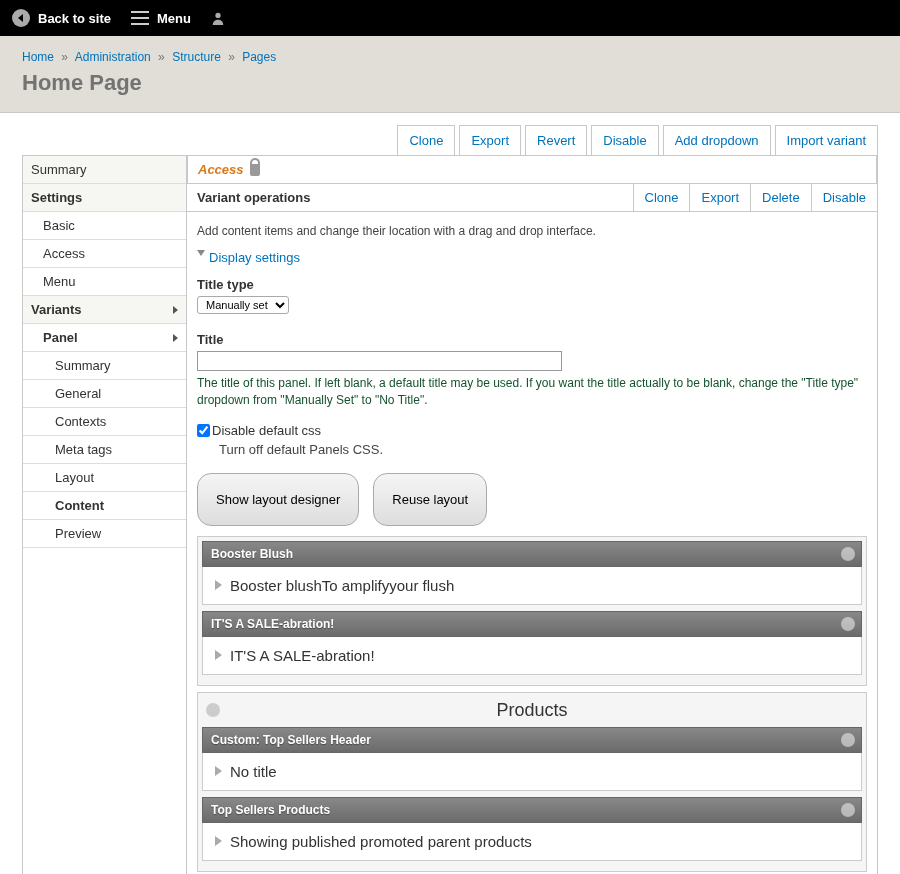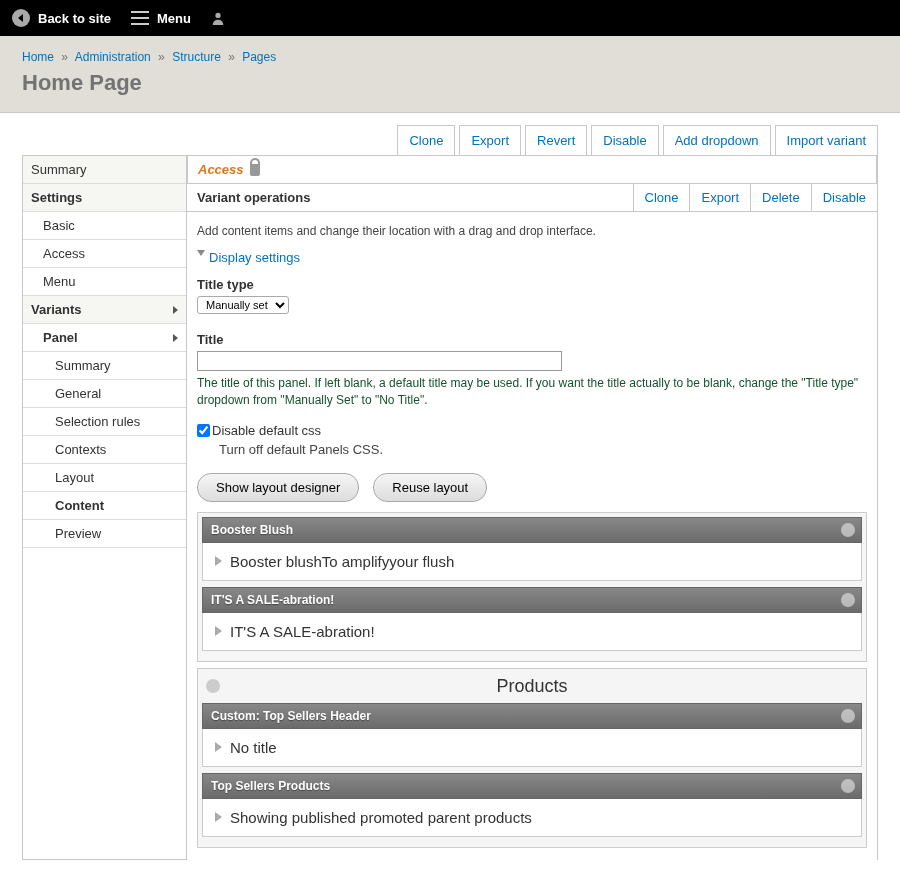--- a/index.html
+++ b/index.html
@@ -59,21 +59,21 @@
 .field-label { font-weight: bold; font-size: 13px; margin-bottom: 4px; }
 .select-wrap { margin-bottom: 18px; }
 select { font-size: 11px; padding: 1px 4px; border: 1px solid #aaa; border-radius: 3px; background: #fff; }
 input[type=text] { width: 365px; border: 1px solid #999; padding: 2px 4px; font-size: 12px; }
 .help { font-size: 12px; color: #14532d; margin-top: 4px; line-height: 1.4; }
 
 .checkbox-row { display: flex; align-items: center; gap: 2px; margin-top: 14px; font-size: 13px; }
 .checkbox-help { margin-left: 22px; font-size: 13px; color: #444; margin-top: 4px; }
 
 .buttons-row { display: flex; gap: 14px; margin-top: 16px; margin-bottom: 10px; }
-.btn-round { background: linear-gradient(#f5f5f5, #ddd); border: 1px solid #aaa; border-radius: 14px; padding: 6px 18px; font-size: 13px; cursor: pointer; }
+.btn-round { background: linear-gradient(#f5f5f5, #ddd); border: 1px solid #aaa; border-radius: 14px; padding: 18px 18px; font-size: 13px; cursor: pointer; }
 
 
 .region { border: 1px solid #ccc; margin-top: 6px; padding: 4px; background: #f5f5f5; }
 .region-head { display: flex; align-items: center; justify-content: center; position: relative; padding: 3px 0 6px 0; }
 .region-title { font-size: 18px; color: #333; }
 .gear { position: absolute; left: 4px; width: 14px; height: 14px; border-radius: 50%; background: #ccc; }
 .pane-title { background: linear-gradient(#888, #6b6b6b); color: #fff; font-size: 12px; font-weight: bold; padding: 5px 8px; text-shadow: 0 1px 1px rgba(0,0,0,0.4); position: relative; border: 1px solid #666; }
 .pane-title .cog { position: absolute; right: 6px; top: 5px; width: 14px; height: 14px; border-radius: 50%; background: rgba(255,255,255,0.5); }
 .pane-body { background: #fff; border: 1px solid #ccc; border-top: none; padding: 10px 12px; font-size: 15px; color: #333; display: flex; align-items: center; gap: 8px; margin-bottom: 6px; }
 .tri-right { width: 0; height: 0; border-top: 5px solid transparent; border-bottom: 5px solid transparent; border-left: 7px solid #aaa; }
@@ -132,22 +132,22 @@
     <div class="sidebar">
       <div class="sec top">Summary</div>
       <div class="sec bold">Settings</div>
       <div class="sec sub">Basic</div>
       <div class="sec sub">Access</div>
       <div class="sec sub">Menu</div>
       <div class="sec bold arrow">Variants</div>
       <div class="sec sub active arrow">Panel</div>
       <div class="sec sub2">Summary</div>
       <div class="sec sub2">General</div>
-      <div class="sec sub2">Selection rules</div>
       <div class="sec sub2">Contexts</div>
+      <div class="sec sub2">Meta tags</div>
       <div class="sec sub2">Layout</div>
       <div class="sec sub2 active">Content</div>
       <div class="sec sub2">Preview</div>
     </div>
 
     <div class="right">
       <div class="right-header">
         <div class="changed">
           <span>Access</span>
           <span class="lock-icon"></span>

